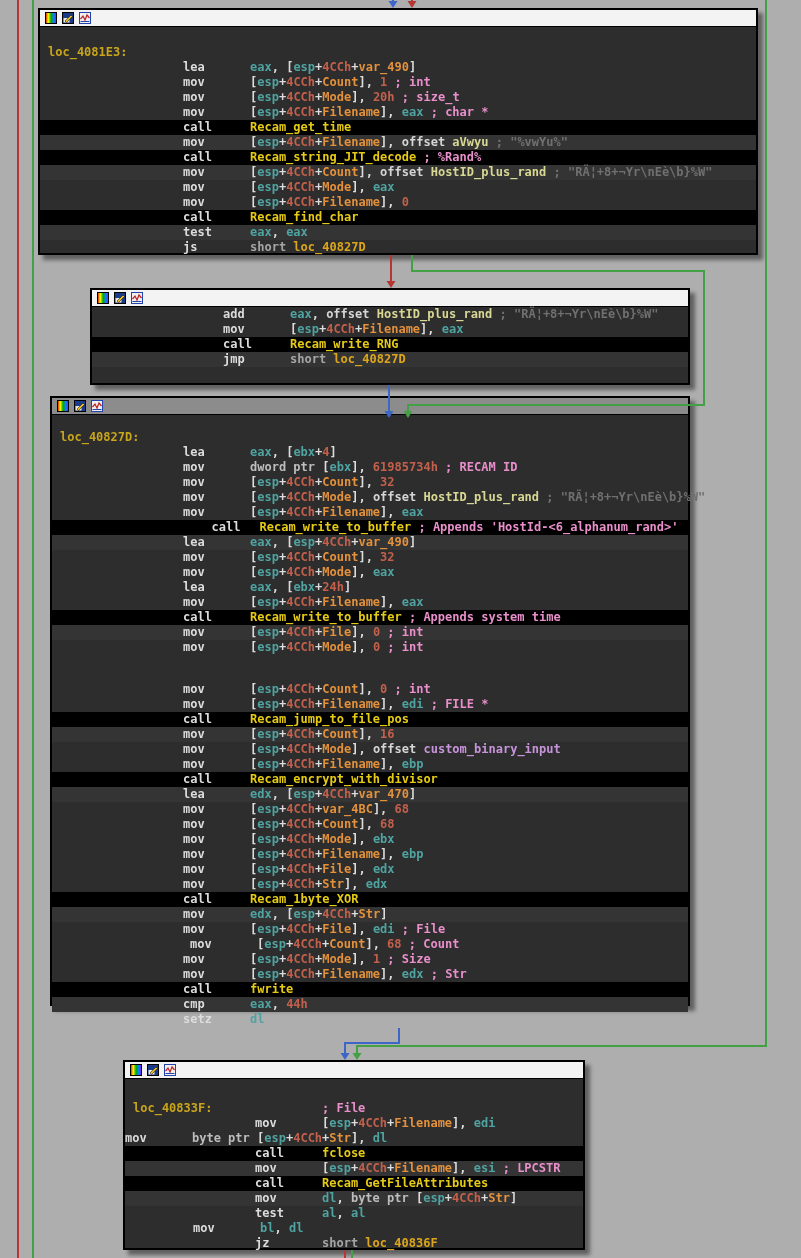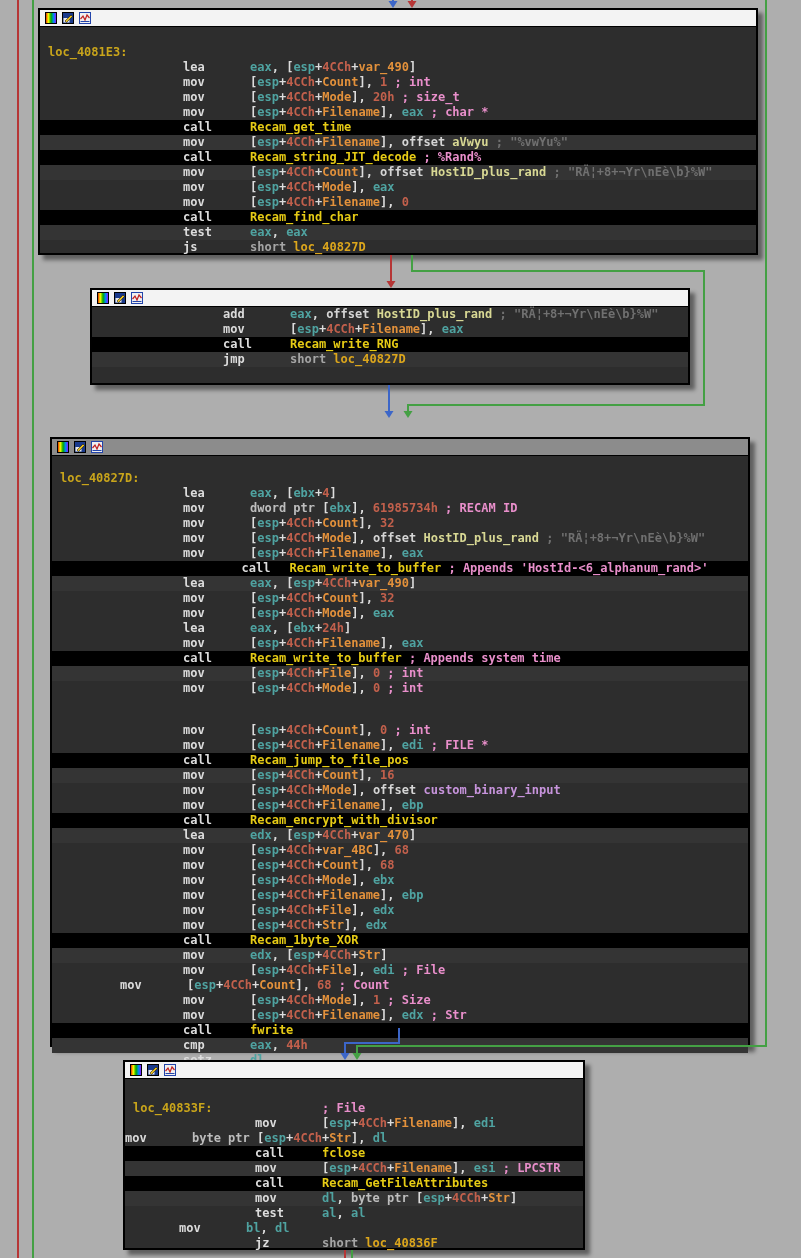--- a/index.html
+++ b/index.html
@@ -117,21 +117,21 @@
             <line x1="1.5" y1="9.5" x2="10.5" y2="9.5" stroke="#2244AA" stroke-width="1"></line>
           </svg>
         </div>
         <div class="code">
           <div class="row" style="padding-left: 131px;"><span class="mn">add</span><span class="t-r">eax</span><span class="t-p">, </span><span class="t-w">offset </span><span class="t-s">HostID_plus_rand</span><span class="t-g"> ; "RÄ¦+8+¬Yr\nEè\b}%W"</span></div>
           <div class="row" style="padding-left: 131px;"><span class="mn">mov</span><span class="t-p">[</span><span class="t-r">esp</span><span class="t-p">+</span><span class="t-n">4CCh</span><span class="t-p">+</span><span class="t-f">Filename</span><span class="t-p">], </span><span class="t-r">eax</span></div>
           <div class="row call" style="padding-left: 131px;"><span class="mn">call</span><span class="t-y">Recam_write_RNG</span></div>
           <div class="row aftercall" style="padding-left: 131px;"><span class="mn">jmp</span><span class="t-h">short </span><span class="t-l">loc_40827D</span></div>
         </div>
       </div>
-      <div class="node" style="left: 50px; top: 437px; width: 700px; height: 610px;">
+      <div class="node" style="left: 50px; top: 396px; width: 640px; height: 610px;">
         <div class="titlebar gray">
           <svg viewBox="0 0 12 12" class="tb-icon">
             <defs>
               <linearGradient id="rb" x1="0" y1="0" x2="1" y2="0">
                 <stop offset="0" stop-color="#d00"></stop>
                 <stop offset="0.25" stop-color="#ff0"></stop>
                 <stop offset="0.5" stop-color="#0a0"></stop>
                 <stop offset="0.75" stop-color="#08f"></stop>
                 <stop offset="1" stop-color="#a0f"></stop>
               </linearGradient>
@@ -176,21 +176,21 @@
           <div class="row aftercall" style="padding-left: 131px;"><span class="mn">lea</span><span class="t-r">edx</span><span class="t-p">, [</span><span class="t-r">esp</span><span class="t-p">+</span><span class="t-n">4CCh</span><span class="t-p">+</span><span class="t-f">var_470</span><span class="t-p">]</span></div>
           <div class="row" style="padding-left: 131px;"><span class="mn">mov</span><span class="t-p">[</span><span class="t-r">esp</span><span class="t-p">+</span><span class="t-n">4CCh</span><span class="t-p">+</span><span class="t-f">var_4BC</span><span class="t-p">], </span><span class="t-n">68</span></div>
           <div class="row" style="padding-left: 131px;"><span class="mn">mov</span><span class="t-p">[</span><span class="t-r">esp</span><span class="t-p">+</span><span class="t-n">4CCh</span><span class="t-p">+</span><span class="t-f">Count</span><span class="t-p">], </span><span class="t-n">68</span></div>
           <div class="row" style="padding-left: 131px;"><span class="mn">mov</span><span class="t-p">[</span><span class="t-r">esp</span><span class="t-p">+</span><span class="t-n">4CCh</span><span class="t-p">+</span><span class="t-f">Mode</span><span class="t-p">], </span><span class="t-r">ebx</span></div>
           <div class="row" style="padding-left: 131px;"><span class="mn">mov</span><span class="t-p">[</span><span class="t-r">esp</span><span class="t-p">+</span><span class="t-n">4CCh</span><span class="t-p">+</span><span class="t-f">Filename</span><span class="t-p">], </span><span class="t-r">ebp</span></div>
           <div class="row" style="padding-left: 131px;"><span class="mn">mov</span><span class="t-p">[</span><span class="t-r">esp</span><span class="t-p">+</span><span class="t-n">4CCh</span><span class="t-p">+</span><span class="t-f">File</span><span class="t-p">], </span><span class="t-r">edx</span></div>
           <div class="row" style="padding-left: 131px;"><span class="mn">mov</span><span class="t-p">[</span><span class="t-r">esp</span><span class="t-p">+</span><span class="t-n">4CCh</span><span class="t-p">+</span><span class="t-f">Str</span><span class="t-p">], </span><span class="t-r">edx</span></div>
           <div class="row call" style="padding-left: 131px;"><span class="mn">call</span><span class="t-y">Recam_1byte_XOR</span></div>
           <div class="row aftercall" style="padding-left: 131px;"><span class="mn">mov</span><span class="t-r">edx</span><span class="t-p">, [</span><span class="t-r">esp</span><span class="t-p">+</span><span class="t-n">4CCh</span><span class="t-p">+</span><span class="t-f">Str</span><span class="t-p">]</span></div>
           <div class="row" style="padding-left: 131px;"><span class="mn">mov</span><span class="t-p">[</span><span class="t-r">esp</span><span class="t-p">+</span><span class="t-n">4CCh</span><span class="t-p">+</span><span class="t-f">File</span><span class="t-p">], </span><span class="t-r">edi</span><span class="t-c"> ; File</span></div>
-          <div class="row" style="padding-left: 68px;"><span class="mn">mov</span><span class="t-p">[</span><span class="t-r">esp</span><span class="t-p">+</span><span class="t-n">4CCh</span><span class="t-p">+</span><span class="t-f">Count</span><span class="t-p">], </span><span class="t-n">68</span><span class="t-c"> ; Count</span></div>
+          <div class="row" style="padding-left: 90px; margin-left: 48px;"><span class="mn">mov</span><span class="t-p">[</span><span class="t-r">esp</span><span class="t-p">+</span><span class="t-n">4CCh</span><span class="t-p">+</span><span class="t-f">Count</span><span class="t-p">], </span><span class="t-n">68</span><span class="t-c"> ; Count</span></div>
           <div class="row" style="padding-left: 131px;"><span class="mn">mov</span><span class="t-p">[</span><span class="t-r">esp</span><span class="t-p">+</span><span class="t-n">4CCh</span><span class="t-p">+</span><span class="t-f">Mode</span><span class="t-p">], </span><span class="t-n">1</span><span class="t-c"> ; Size</span></div>
           <div class="row" style="padding-left: 131px;"><span class="mn">mov</span><span class="t-p">[</span><span class="t-r">esp</span><span class="t-p">+</span><span class="t-n">4CCh</span><span class="t-p">+</span><span class="t-f">Filename</span><span class="t-p">], </span><span class="t-r">edx</span><span class="t-c"> ; Str</span></div>
           <div class="row call" style="padding-left: 131px;"><span class="mn">call</span><span class="t-y">fwrite</span></div>
           <div class="row aftercall" style="padding-left: 131px;"><span class="mn">cmp</span><span class="t-r">eax</span><span class="t-p">, </span><span class="t-n">44h</span></div>
           <div class="row" style="padding-left: 131px;"><span class="mn">setz</span><span class="t-r">dl</span></div>
         </div>
       </div>
       <div class="node" style="left: 123px; top: 1060px; width: 462px; height: 190px;">
         <div class="titlebar white">
           <svg viewBox="0 0 12 12" class="tb-icon">
@@ -219,21 +219,21 @@
         <div class="code">
           <div style="height: 22px;"></div>
           <div class="row labelrow"><span class="lbl">loc_40833F:</span><span class="lblcmt">; File</span></div>
           <div class="row" style="padding-left: 130px;"><span class="mn">mov</span><span class="t-p">[</span><span class="t-r">esp</span><span class="t-p">+</span><span class="t-n">4CCh</span><span class="t-p">+</span><span class="t-f">Filename</span><span class="t-p">], </span><span class="t-r">edi</span></div>
           <div class="row" style=""><span class="mn">mov</span><span class="t-k">byte ptr </span><span class="t-p">[</span><span class="t-r">esp</span><span class="t-p">+</span><span class="t-n">4CCh</span><span class="t-p">+</span><span class="t-f">Str</span><span class="t-p">], </span><span class="t-r">dl</span></div>
           <div class="row call" style="padding-left: 130px;"><span class="mn">call</span><span class="t-y">fclose</span></div>
           <div class="row aftercall" style="padding-left: 130px;"><span class="mn">mov</span><span class="t-p">[</span><span class="t-r">esp</span><span class="t-p">+</span><span class="t-n">4CCh</span><span class="t-p">+</span><span class="t-f">Filename</span><span class="t-p">], </span><span class="t-r">esi</span><span class="t-c"> ; LPCSTR</span></div>
           <div class="row call" style="padding-left: 130px;"><span class="mn">call</span><span class="t-y">Recam_GetFileAttributes</span></div>
           <div class="row aftercall" style="padding-left: 130px;"><span class="mn">mov</span><span class="t-r">dl</span><span class="t-p">, </span><span class="t-k">byte ptr </span><span class="t-p">[</span><span class="t-r">esp</span><span class="t-p">+</span><span class="t-n">4CCh</span><span class="t-p">+</span><span class="t-f">Str</span><span class="t-p">]</span></div>
           <div class="row" style="padding-left: 130px;"><span class="mn">test</span><span class="t-r">al</span><span class="t-p">, </span><span class="t-r">al</span></div>
-          <div class="row" style="padding-left: 54px;"><span class="mn">mov</span><span class="t-r">bl</span><span class="t-p">, </span><span class="t-r">dl</span></div>
+          <div class="row" style="padding-left: 68px;"><span class="mn">mov</span><span class="t-r">bl</span><span class="t-p">, </span><span class="t-r">dl</span></div>
           <div class="row" style="padding-left: 130px;"><span class="mn">jz</span><span class="t-h">short </span><span class="t-l">loc_40836F</span></div>
         </div>
       </div>
     </div>
   <svg id="edges" width="801" height="1258" viewBox="0 0 801 1258">
       <polyline points="393,0 393,2" fill="none" stroke="#3C66C8" stroke-width="2"></polyline>
       <polygon points="388.5,1 397.5,1 393,8" fill="#3C66C8"></polygon>
       <line x1="393" y1="2" x2="393" y2="2" stroke="#3C66C8" stroke-width="2"></line>
       <polyline points="412,0 412,2" fill="none" stroke="#B63636" stroke-width="2"></polyline>
       <polygon points="407.5,1 416.5,1 412,8" fill="#B63636"></polygon>

